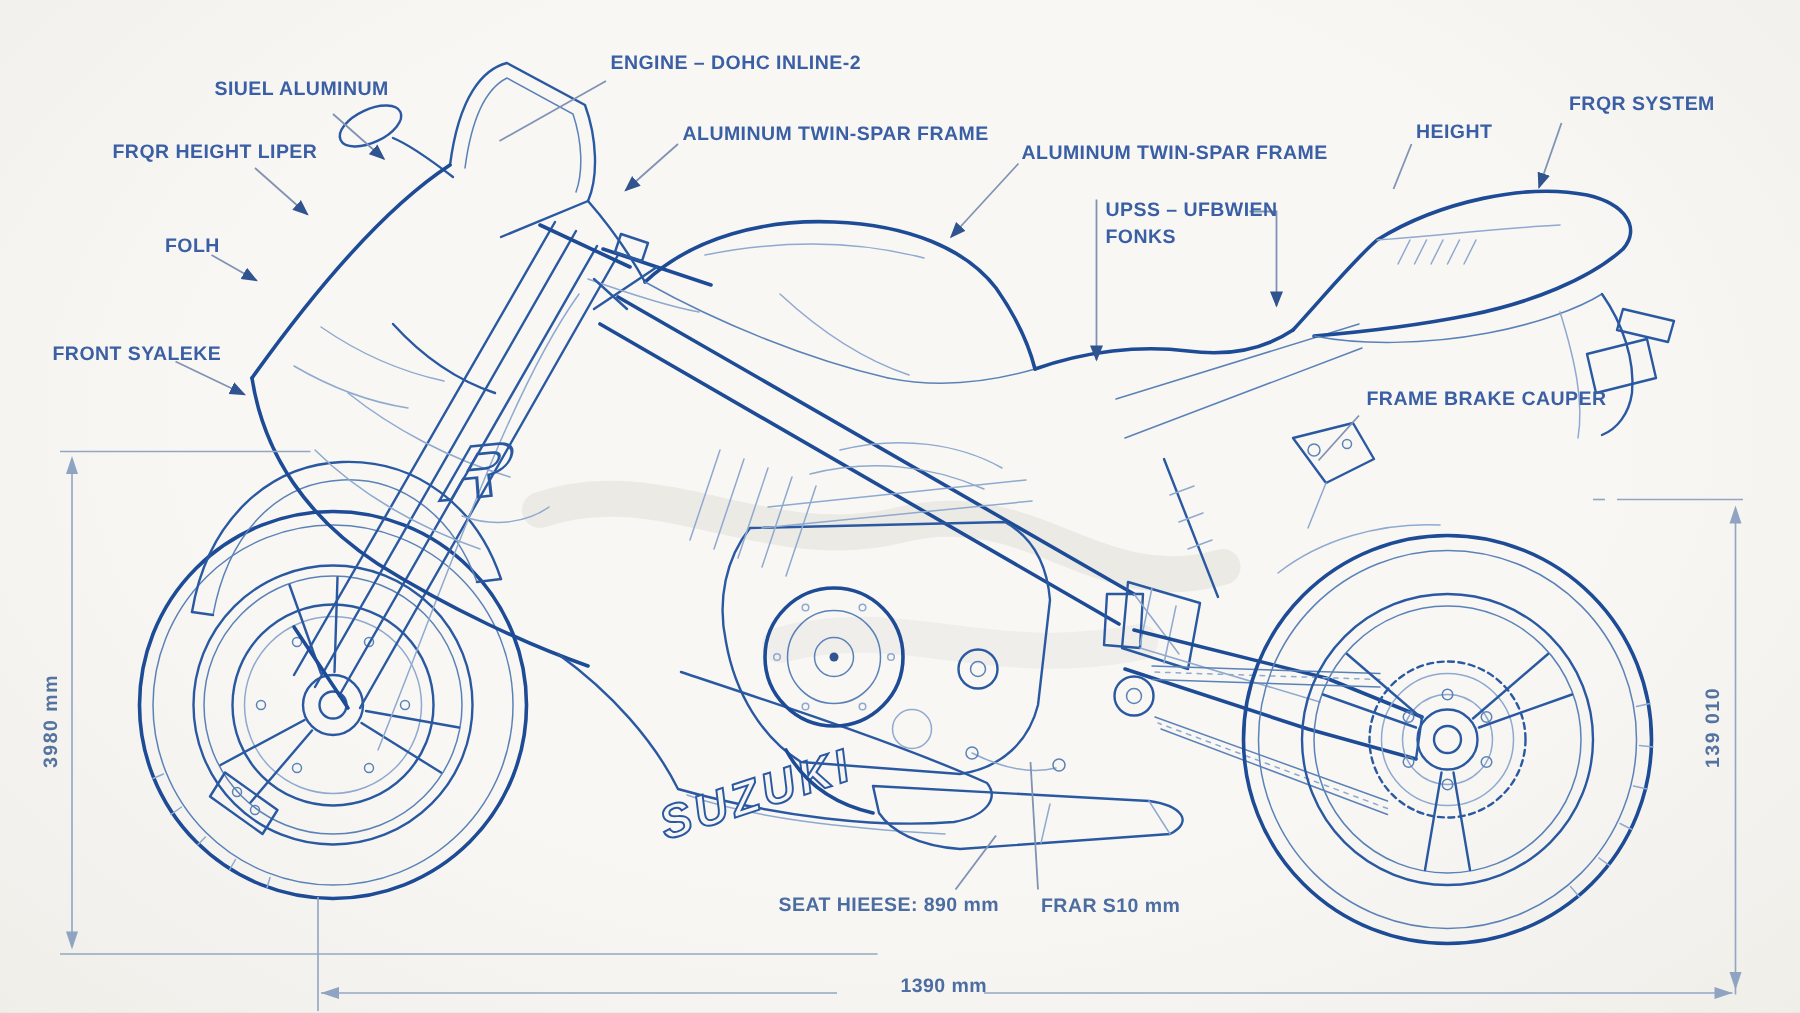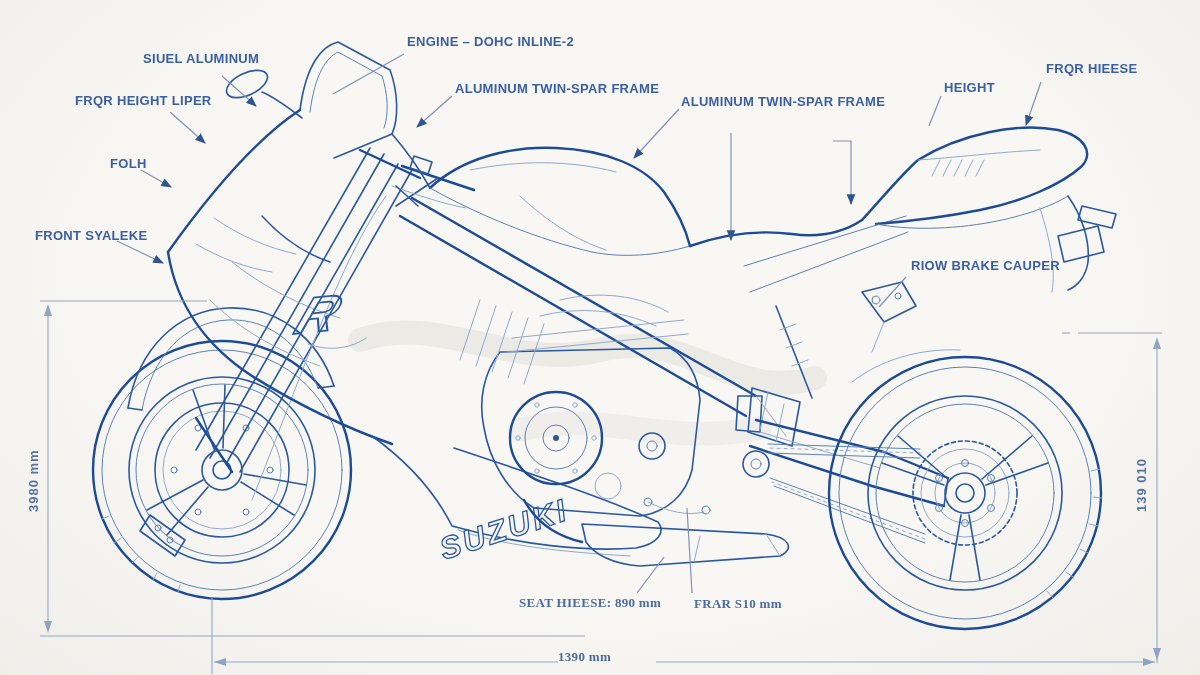--- a/index.html
+++ b/index.html
@@ -15,22 +15,22 @@
   .sT{stroke:#5b82b8;fill:none;stroke-width:1;stroke-linecap:round;}
   .sL{stroke:#8fa9cf;fill:none;stroke-width:1;stroke-linecap:round;}
   .sLead{stroke:#8093b4;fill:none;stroke-width:1.2;}
   .sDim{stroke:#93a7c4;fill:none;stroke-width:1.1;}
   .fInk{fill:#2f548f;stroke:none;}
   .fDim{fill:#8fa3c2;stroke:none;}
   .wm{stroke:rgba(168,165,156,0.16);fill:none;stroke-width:24;stroke-linecap:round;}
   
   .label{position:absolute;color:#3b5fa4;font-weight:700;font-size:13px;
          letter-spacing:.3px;white-space:nowrap;line-height:1.35;}
-  .label.dim{color:#4c6da2;font-family:Liberation Serif, serif;}
-  .label.center{text-align:left;}
+  .label.dim{color:#4c6da2;}
+  .label.center{text-align:right;}
   .svgtxt{font-family:"Liberation Sans",sans-serif;font-weight:600;font-size:13px;
           fill:#54739f;letter-spacing:1px;}
   .logo{font-family:"Liberation Sans",sans-serif;font-weight:700;font-style:italic;
         letter-spacing:3px;fill:#f6f5f1;stroke:#2a59a2;stroke-width:1.3px;}
   .rlogo{font-family:"Liberation Sans",sans-serif;font-weight:700;font-style:italic;
          fill:none;stroke:#2a59a2;stroke-width:1.8px;}
 </style>
 </head>
 <body>
 
@@ -328,19 +328,23 @@
     </g>
   </svg>
 
   <div class="label" style="left:143px;top:50px">SIUEL ALUMINUM</div>
   <div class="label" style="left:75px;top:92px">FRQR HEIGHT LIPER</div>
   <div class="label" style="left:110px;top:155px">FOLH</div>
   <div class="label" style="left:35px;top:227px">FRONT SYALEKE</div>
   <div class="label" style="left:407px;top:33px">ENGINE – DOHC INLINE-2</div>
   <div class="label" style="left:455px;top:80px">ALUMINUM TWIN-SPAR FRAME</div>
   <div class="label" style="left:681px;top:93px">ALUMINUM TWIN-SPAR FRAME</div>
+  <div class="label" style="left:737px;top:131px">
+    <div>UPSS – UFBWIEN</div>
+    <div>FONKS</div>
+  </div>
   <div class="label" style="left:944px;top:79px">HEIGHT</div>
-  <div class="label" style="left:1046px;top:60px">FRQR HIEESE</div>
-  <div class="label" style="left:911px;top:257px">RIOW BRAKE CAUPER</div>
+  <div class="label" style="left:1046px;top:60px">FRQR SYSTEM</div>
+  <div class="label" style="left:911px;top:257px">FRAME BRAKE CAUPER</div>
   <div class="label dim" style="left:519px;top:594px">SEAT HIEESE: 890 mm</div>
   <div class="label dim" style="left:694px;top:595px">FRAR S10 mm</div>
   <div class="label dim center" style="left:558px;top:648px;width:100px">1390 mm</div>
 </div>
 
 </body></html>

